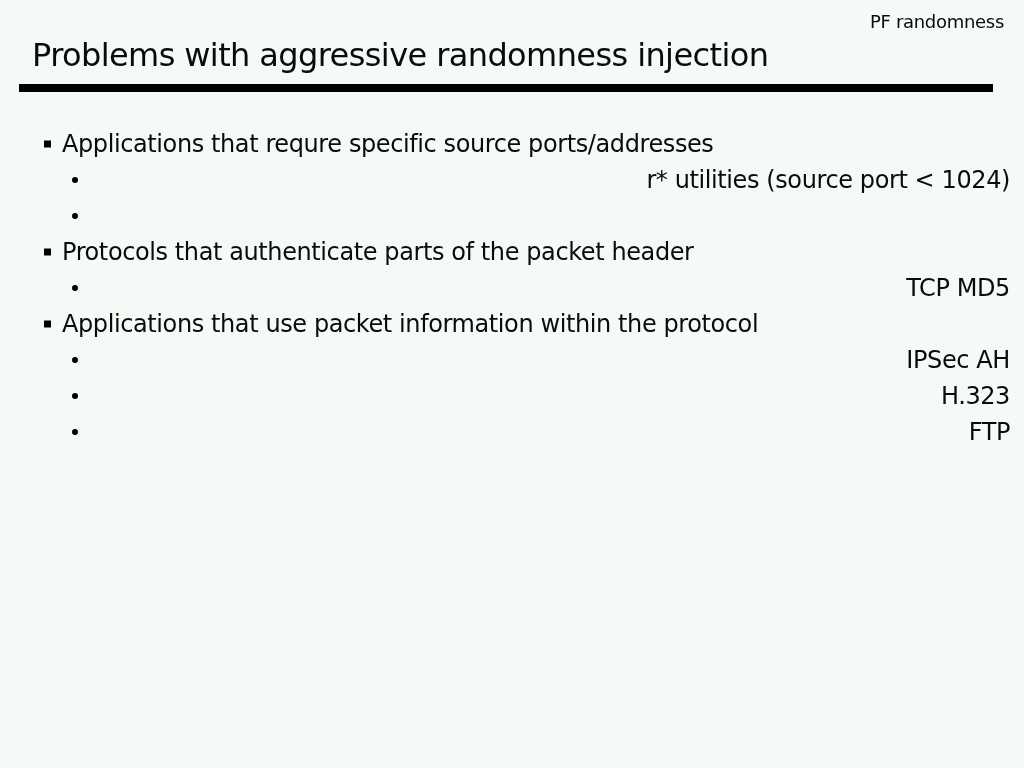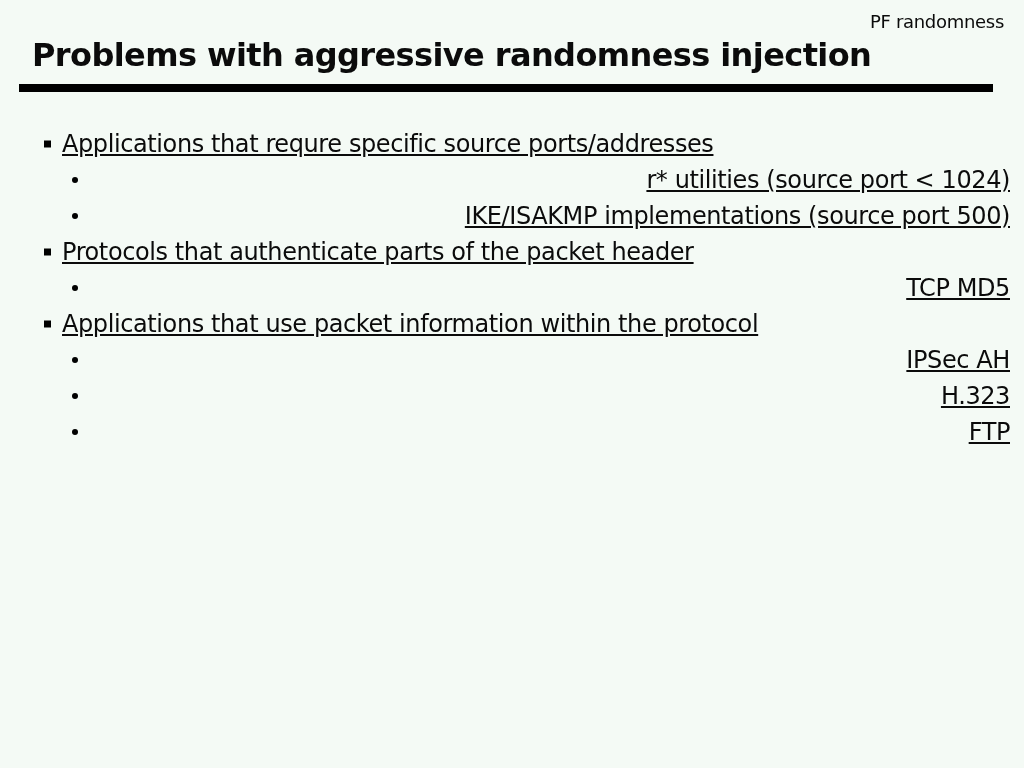--- a/index.html
+++ b/index.html
@@ -26,21 +26,21 @@
     font-size: 18px;
     letter-spacing: -0.3px;
     white-space: nowrap;
   }
   .title {
     position: absolute;
     left: 32px;
     top: 36px;
     margin: 0;
     font-size: 32px;
-    font-weight: 700;
+    font-weight: 400;
     letter-spacing: -0.6px;
     white-space: nowrap;
   }
   .title-rule {
     position: absolute;
     left: 19px;
     top: 84px;
     width: 974px;
     height: 8px;
     background: #000000;
@@ -50,21 +50,20 @@
     left: 0;
     top: 126px;
     width: 1010px;
   }
   .li {
     position: relative;
     height: 36px;
     display: flex;
     align-items: center;
     white-space: nowrap;
-    text-decoration: underline;
   }
   .li.lvl1 { padding-left: 62px; font-size: 24px; letter-spacing: -0.4px; }
   .li.lvl2 { padding-left: 120px; font-size: 24px; letter-spacing: -0.4px; justify-content: flex-end; }
   .sq-bullet {
     position: absolute;
     left: 44px;
     top: 50%;
     transform: translateY(-50%);
     width: 7px;
     height: 7px;
@@ -92,21 +91,20 @@
       <div class="li lvl1">
         <span class="sq-bullet"></span>
         <span>Applications that requre specific source ports/addresses</span>
       </div>
       <div class="li lvl2">
         <span class="dot-bullet"></span>
         <span>r* utilities (source port &lt; 1024)</span>
       </div>
       <div class="li lvl2">
         <span class="dot-bullet"></span>
-        <span>IKE/ISAKMP implementations (source port 500)</span>
       </div>
       <div class="li lvl1">
         <span class="sq-bullet"></span>
         <span>Protocols that authenticate parts of the packet header</span>
       </div>
       <div class="li lvl2">
         <span class="dot-bullet"></span>
         <span>TCP MD5</span>
       </div>
       <div class="li lvl1">

